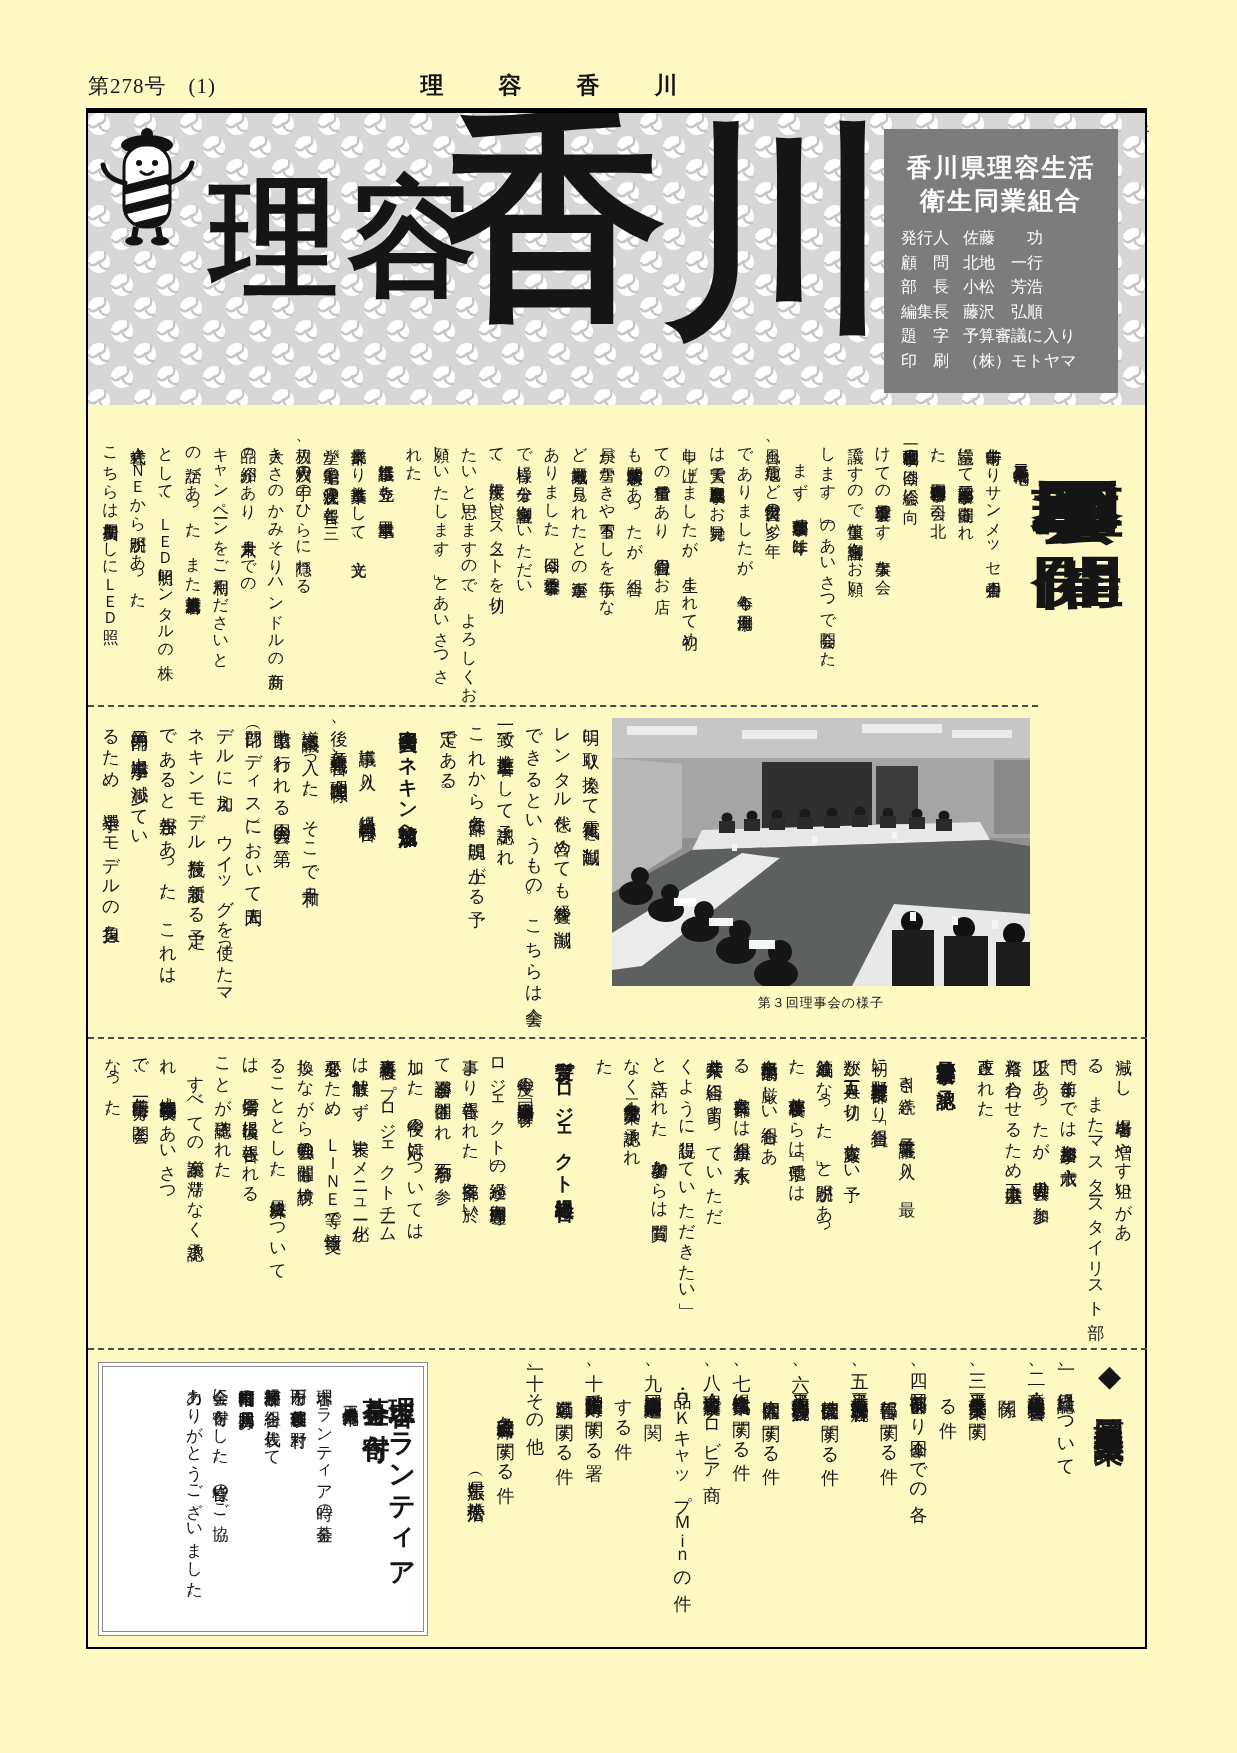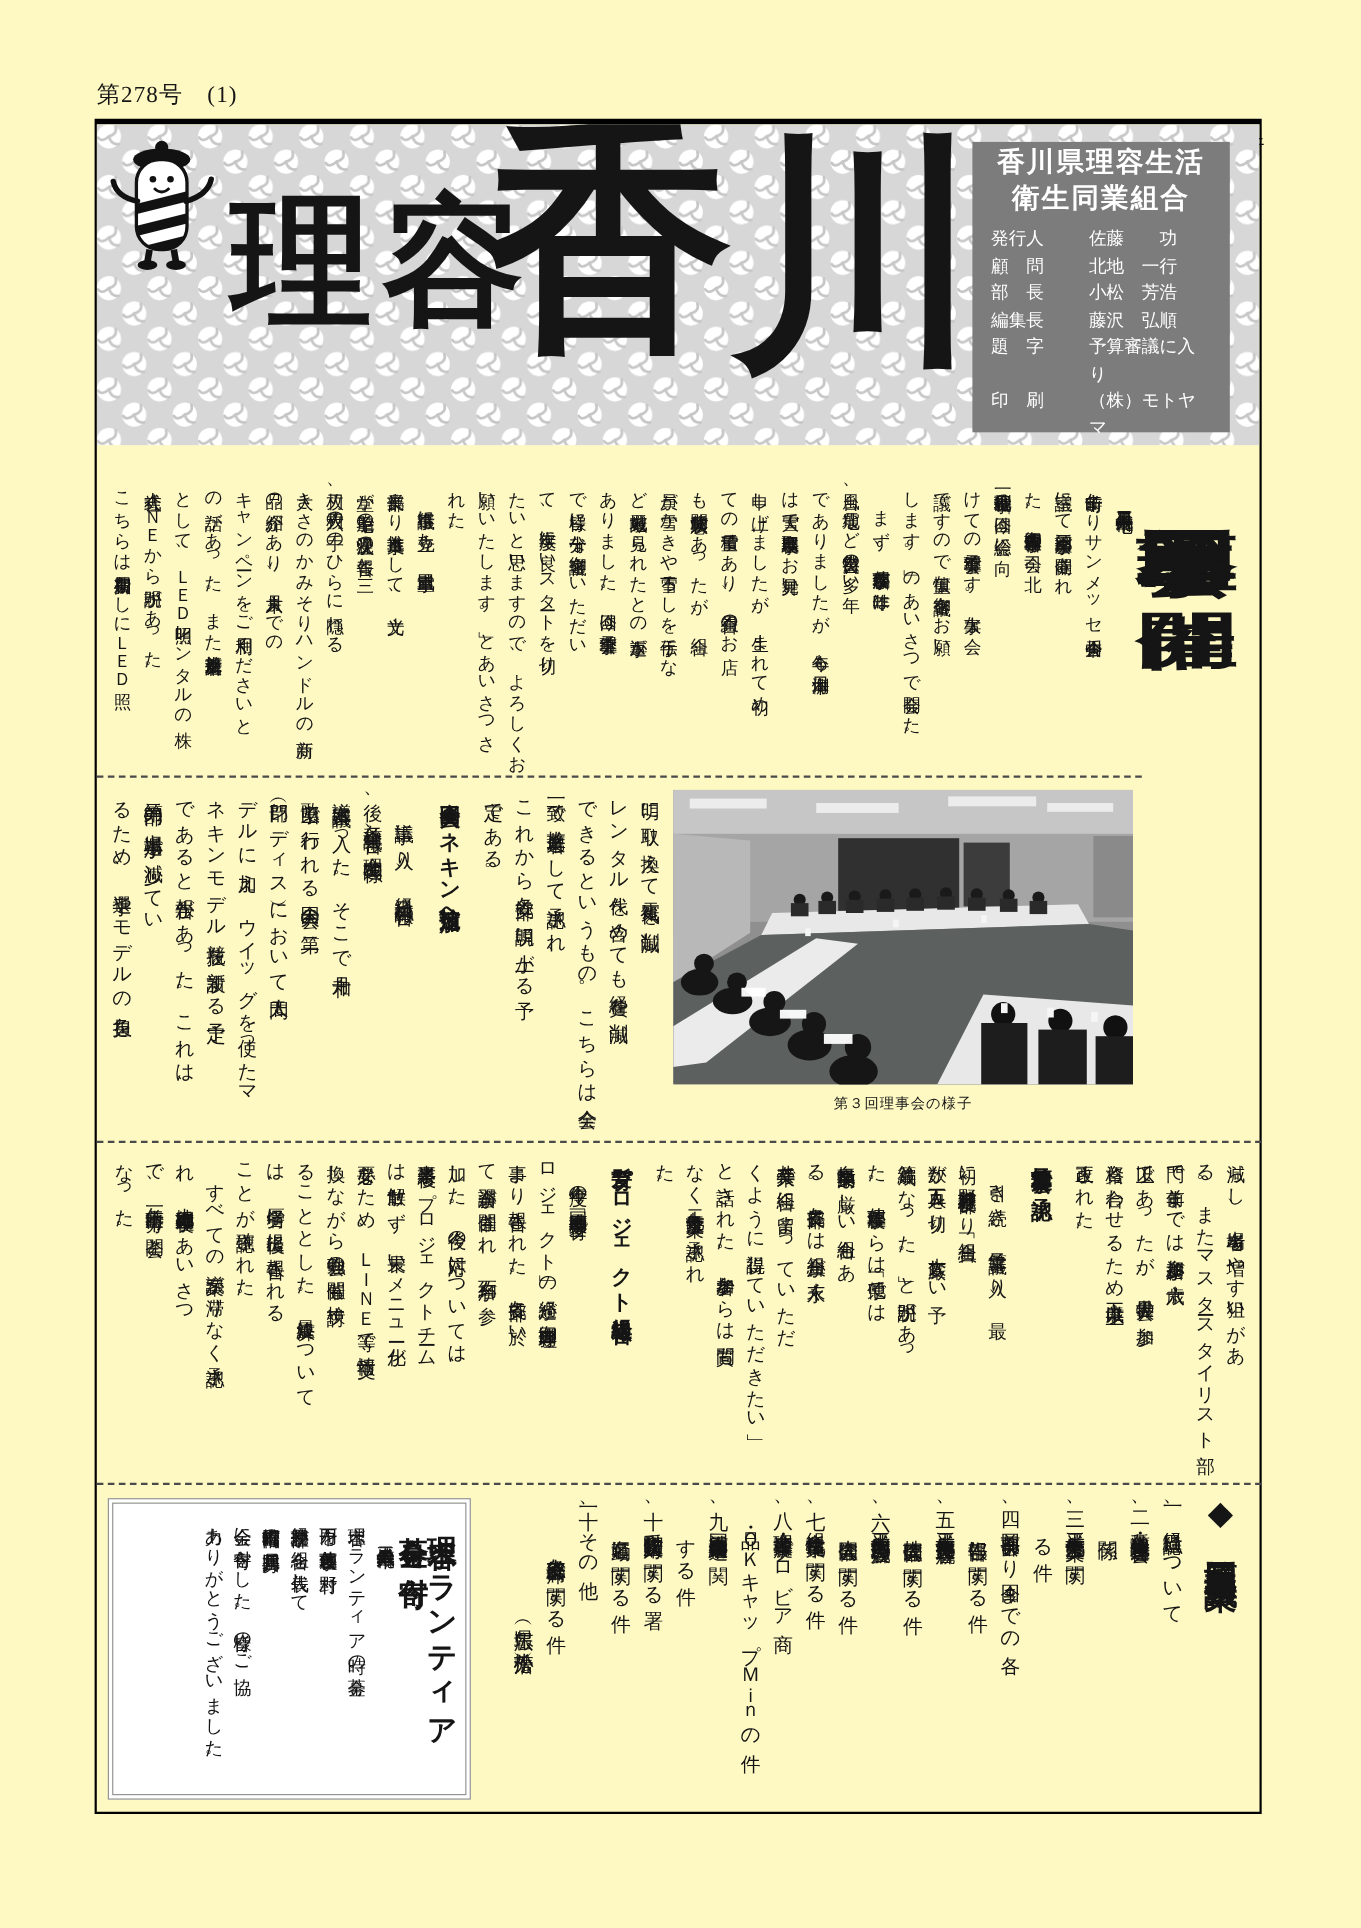--- a/index.html
+++ b/index.html
@@ -15,27 +15,27 @@
          border:2px solid #000;border-top:5px solid #000;box-sizing:border-box;}
   
   .masthead{position:absolute;left:88px;top:113px;width:1057px;height:292px;overflow:hidden;}
   .masthead .pattern{position:absolute;left:0;top:0;}
   .mascot{position:absolute;left:8px;top:12px;}
   .cal{position:absolute;font-weight:bold;line-height:1;white-space:nowrap;}
   .cal-ri{left:122px;top:62px;font-size:128px;letter-spacing:10px;}
   .cal-ka{left:352px;top:-8px;font-size:226px;}
   .cal-gawa{left:578px;top:8px;font-size:226px;}
   .org-box{position:absolute;left:796px;top:16px;width:234px;height:264px;background:#7c7c7c;
-           color:#fff;box-sizing:border-box;padding-top:2px;}
+           color:#fff;box-sizing:border-box;padding-top:22px;}
   .org-title{text-align:center;font-family:"Liberation Sans","DejaVu Sans",sans-serif;
              font-weight:bold;font-size:25px;line-height:33px;letter-spacing:2px;}
   .org-rows{margin-top:9px;padding:0 17px;}
   .org-row{display:flex;font-size:16px;line-height:24.5px;justify-content:space-between;}
   .org-label{width:62px;flex:none;}
-  .org-value{flex:1;margin-left:27px;}
+  .org-value{flex:1;}
   
   .vblock{position:absolute;writing-mode:vertical-rl;text-orientation:mixed;}
   .vblock .col{height:100%;}
   
   .headline{right:96px;top:438px;height:500px;font-size:54px;font-weight:900;
             font-family:"Liberation Sans","DejaVu Sans",sans-serif;letter-spacing:2px;
             transform:scaleX(1.7);transform-origin:100% 0;white-space:nowrap;}
   
   .s1{left:90px;top:436px;width:945px;height:264px;font-size:16px;letter-spacing:.4px;}
   .s1 .col{line-height:27.6px;}
@@ -70,20 +70,21 @@
             writing-mode:vertical-rl;text-orientation:mixed;font-size:16.5px;letter-spacing:.5px;}
   .don-cols .col{height:100%;line-height:26px;}
   .box-t{font-weight:bold;font-size:27px;line-height:42px;letter-spacing:2px;}
 </style>
 </head>
 <body>
 
 <div class="page">
 
   <div class="hd-issue">第278号　(1)</div>
+  <div class="hd-title">理　容　香　川</div>
   <div class="hd-date">2017年(平成29年)４月１日発行</div>
 
   <div class="frame"></div>
 
   <div class="masthead">
     <svg class="pattern" width="1057" height="292">
       <defs>
         <pattern id="komon" width="46" height="46" patternUnits="userSpaceOnUse">
           <rect width="46" height="46" fill="#d7d7d7"></rect>
           <circle cx="11" cy="11" r="11" fill="#ffffff"></circle>

